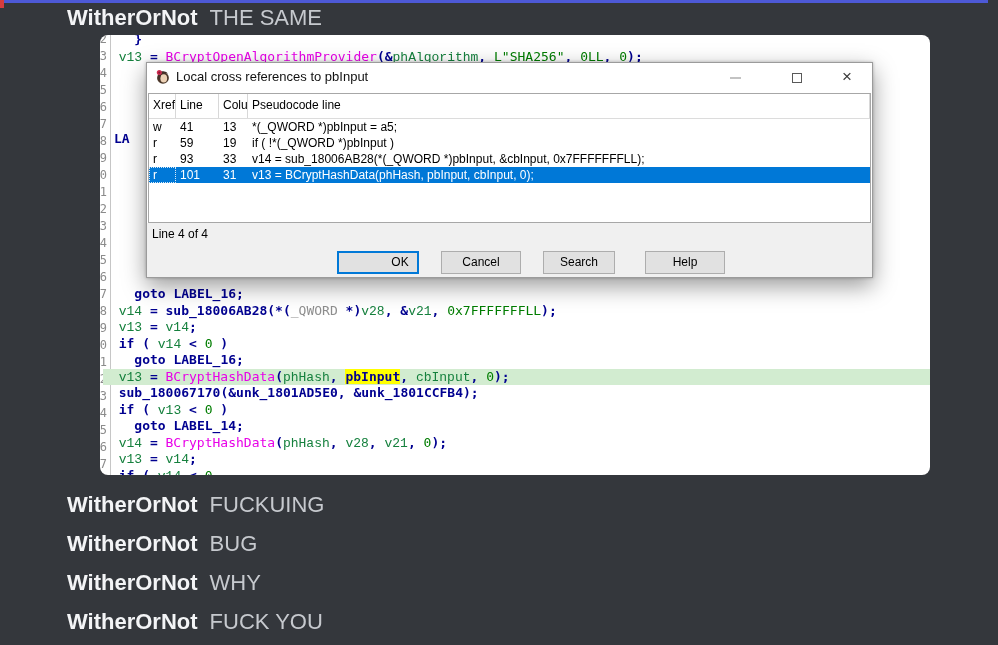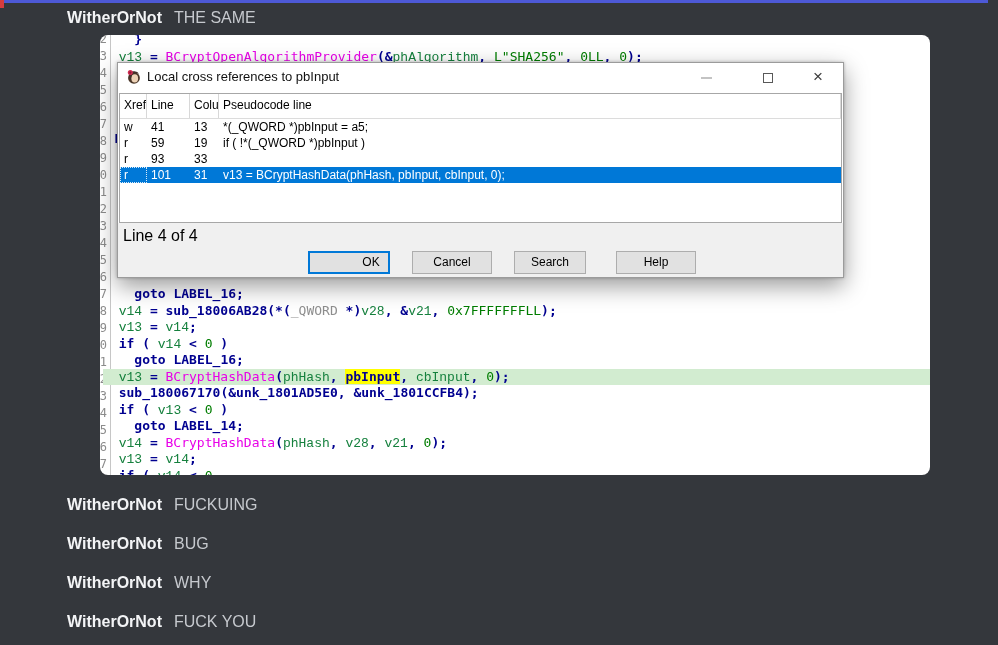--- a/index.html
+++ b/index.html
@@ -2,21 +2,21 @@
 <html><head>
 <meta charset="utf-8">
 <style>
   html,body{margin:0;padding:0;background:#26282c;}
   .stage{position:relative;width:998px;height:645px;background:#34373c;overflow:hidden;
          font-family:"Liberation Sans",sans-serif;}
   .top-accent{position:absolute;left:3px;top:0;width:985px;height:3px;}
   .notch{position:absolute;left:0;top:0;width:4px;height:8px;}
 
   
-  .msg{position:absolute;left:67px;height:30px;line-height:30px;font-size:16px;white-space:nowrap;}
+  .msg{position:absolute;left:67px;height:30px;line-height:30px;font-size:22px;white-space:nowrap;}
   .uname{font-weight:bold;color:#f3f4f6;margin-right:12px;cursor:pointer;}
   .mtext{color:#c6c9ce;}
 
   
   .attachment{position:absolute;left:100px;top:35px;width:830px;height:440px;background:#ffffff;
               border-radius:8px;overflow:hidden;}
   .gutter-sep{position:absolute;left:10px;top:0;bottom:0;width:1px;background:#c6c6c6;}
   .gut{position:absolute;left:-16px;width:23px;text-align:right;height:17px;line-height:17px;
        font-family:"DejaVu Sans Mono",monospace;font-size:12px;color:#8b8b8b;}
   .code{position:absolute;left:3px;right:0;font-family:"DejaVu Sans Mono",monospace;font-size:13px;}
@@ -30,21 +30,21 @@
   .c-v{color:#15803d;font-weight:normal;font-family:Liberation Mono, monospace;}
   .c-f{color:#e800e8;font-weight:normal;}
   .c-n{color:#007d00;font-weight:normal;}
   .c-t{color:#8e8e8e;font-weight:normal;}
   .c-hl{color:#000090;background:#ffff00;font-weight:bold;}
   .c-p{color:#000090;font-weight:normal;}
   .label-frag{position:absolute;left:14px;top:96px;font-family:"DejaVu Sans Mono",monospace;
               font-size:13px;font-weight:bold;color:#000090;}
 
   
-  .dialog{position:absolute;left:17px;top:27px;width:727px;height:216px;background:#ffffff;
+  .dialog{position:absolute;left:46px;top:27px;width:727px;height:216px;background:#ffffff;
           border:1px solid #9b9b9b;box-sizing:border-box;
           box-shadow:0 8px 22px rgba(0,0,0,.40),0 0 3px rgba(0,0,0,.25);}
   .titlebar{position:absolute;left:0;top:0;right:0;height:28px;background:#ffffff;}
   .dlg-icon{position:absolute;left:8px;top:6px;width:15px;height:15px;}
   .dlg-title{position:absolute;left:29px;top:0;height:28px;line-height:28px;font-size:13px;color:#111;}
   .wc{position:absolute;top:0;width:34px;height:28px;text-align:center;line-height:28px;cursor:pointer;}
   .wc-min{right:120px;}  .wc-max{right:58px;}  .wc-close{right:8px;font-size:17px;color:#3b3b3b;}
   .wc-min i{display:inline-block;width:11px;height:2px;background:#c3c3c3;vertical-align:middle;}
   .wc-max i{display:inline-block;width:10px;height:10px;border:1.5px solid #595959;vertical-align:middle;box-sizing:border-box;}
   .listbox{position:absolute;left:1px;right:1px;top:30px;height:130px;background:#fff;
@@ -53,21 +53,21 @@
          grid-template-columns:27px 43px 29px 1fr;border-bottom:1px solid #dcdcdc;}
   .lhead .hc{font-size:12px;line-height:23px;padding-left:4px;color:#000;
              border-right:1px solid #d8d8d8;overflow:hidden;white-space:nowrap;}
   .trow{position:absolute;left:0;right:0;height:16px;display:grid;
         grid-template-columns:27px 43px 29px 1fr;cursor:default;}
   .trow .tc{font-size:12px;line-height:16px;padding-left:4px;color:#000;white-space:pre;overflow:hidden;}
   .trow.sel{background:#0078d7;}
   .trow.sel .tc{color:#fff;}
   .trow.sel .tc:first-child{outline:1px dotted rgba(255,255,255,.85);outline-offset:-1px;}
   .footer{position:absolute;left:0;right:0;top:160px;height:54px;background:#f0f0f0;}
-  .status{position:absolute;left:5px;top:164px;font-size:16px;color:#000;}
+  .status{position:absolute;left:5px;top:164px;font-size:12px;color:#000;}
   .dbtn{position:absolute;top:188px;height:23px;background:#e1e1e1;border:1px solid #adadad;
         box-sizing:border-box;text-align:center;font-size:12px;line-height:21px;color:#000;cursor:pointer;}
   .dbtn.primary{border:1px solid #0078d7;box-shadow:inset 0 0 0 1px #0078d7;padding-left:44px;}
 </style>
 </head>
 <body>
 
 <div class="stage" style="background: rgb(52, 55, 60);">
   <div class="top-accent" style="background: rgb(77, 89, 214);"></div>
   <div class="notch" style="background: rgb(214, 60, 62);"></div>
@@ -166,20 +166,21 @@
             <div class="trow" style="top: 41px;">
               <div class="tc">r</div>
               <div class="tc">59</div>
               <div class="tc">19</div>
               <div class="tc">if ( !*(_QWORD *)pbInput )</div>
             </div>
             <div class="trow" style="top: 57px;">
               <div class="tc">r</div>
               <div class="tc">93</div>
               <div class="tc">33</div>
+              <div class="tc">v14 = sub_18006AB28(*(_QWORD *)pbInput, &amp;cbInput, 0x7FFFFFFFLL);</div>
             </div>
             <div class="trow sel" style="top: 73px;">
               <div class="tc">r</div>
               <div class="tc">101</div>
               <div class="tc">31</div>
               <div class="tc">v13 = BCryptHashData(phHash, pbInput, cbInput, 0);</div>
             </div>
           </div>
       </div>
 

